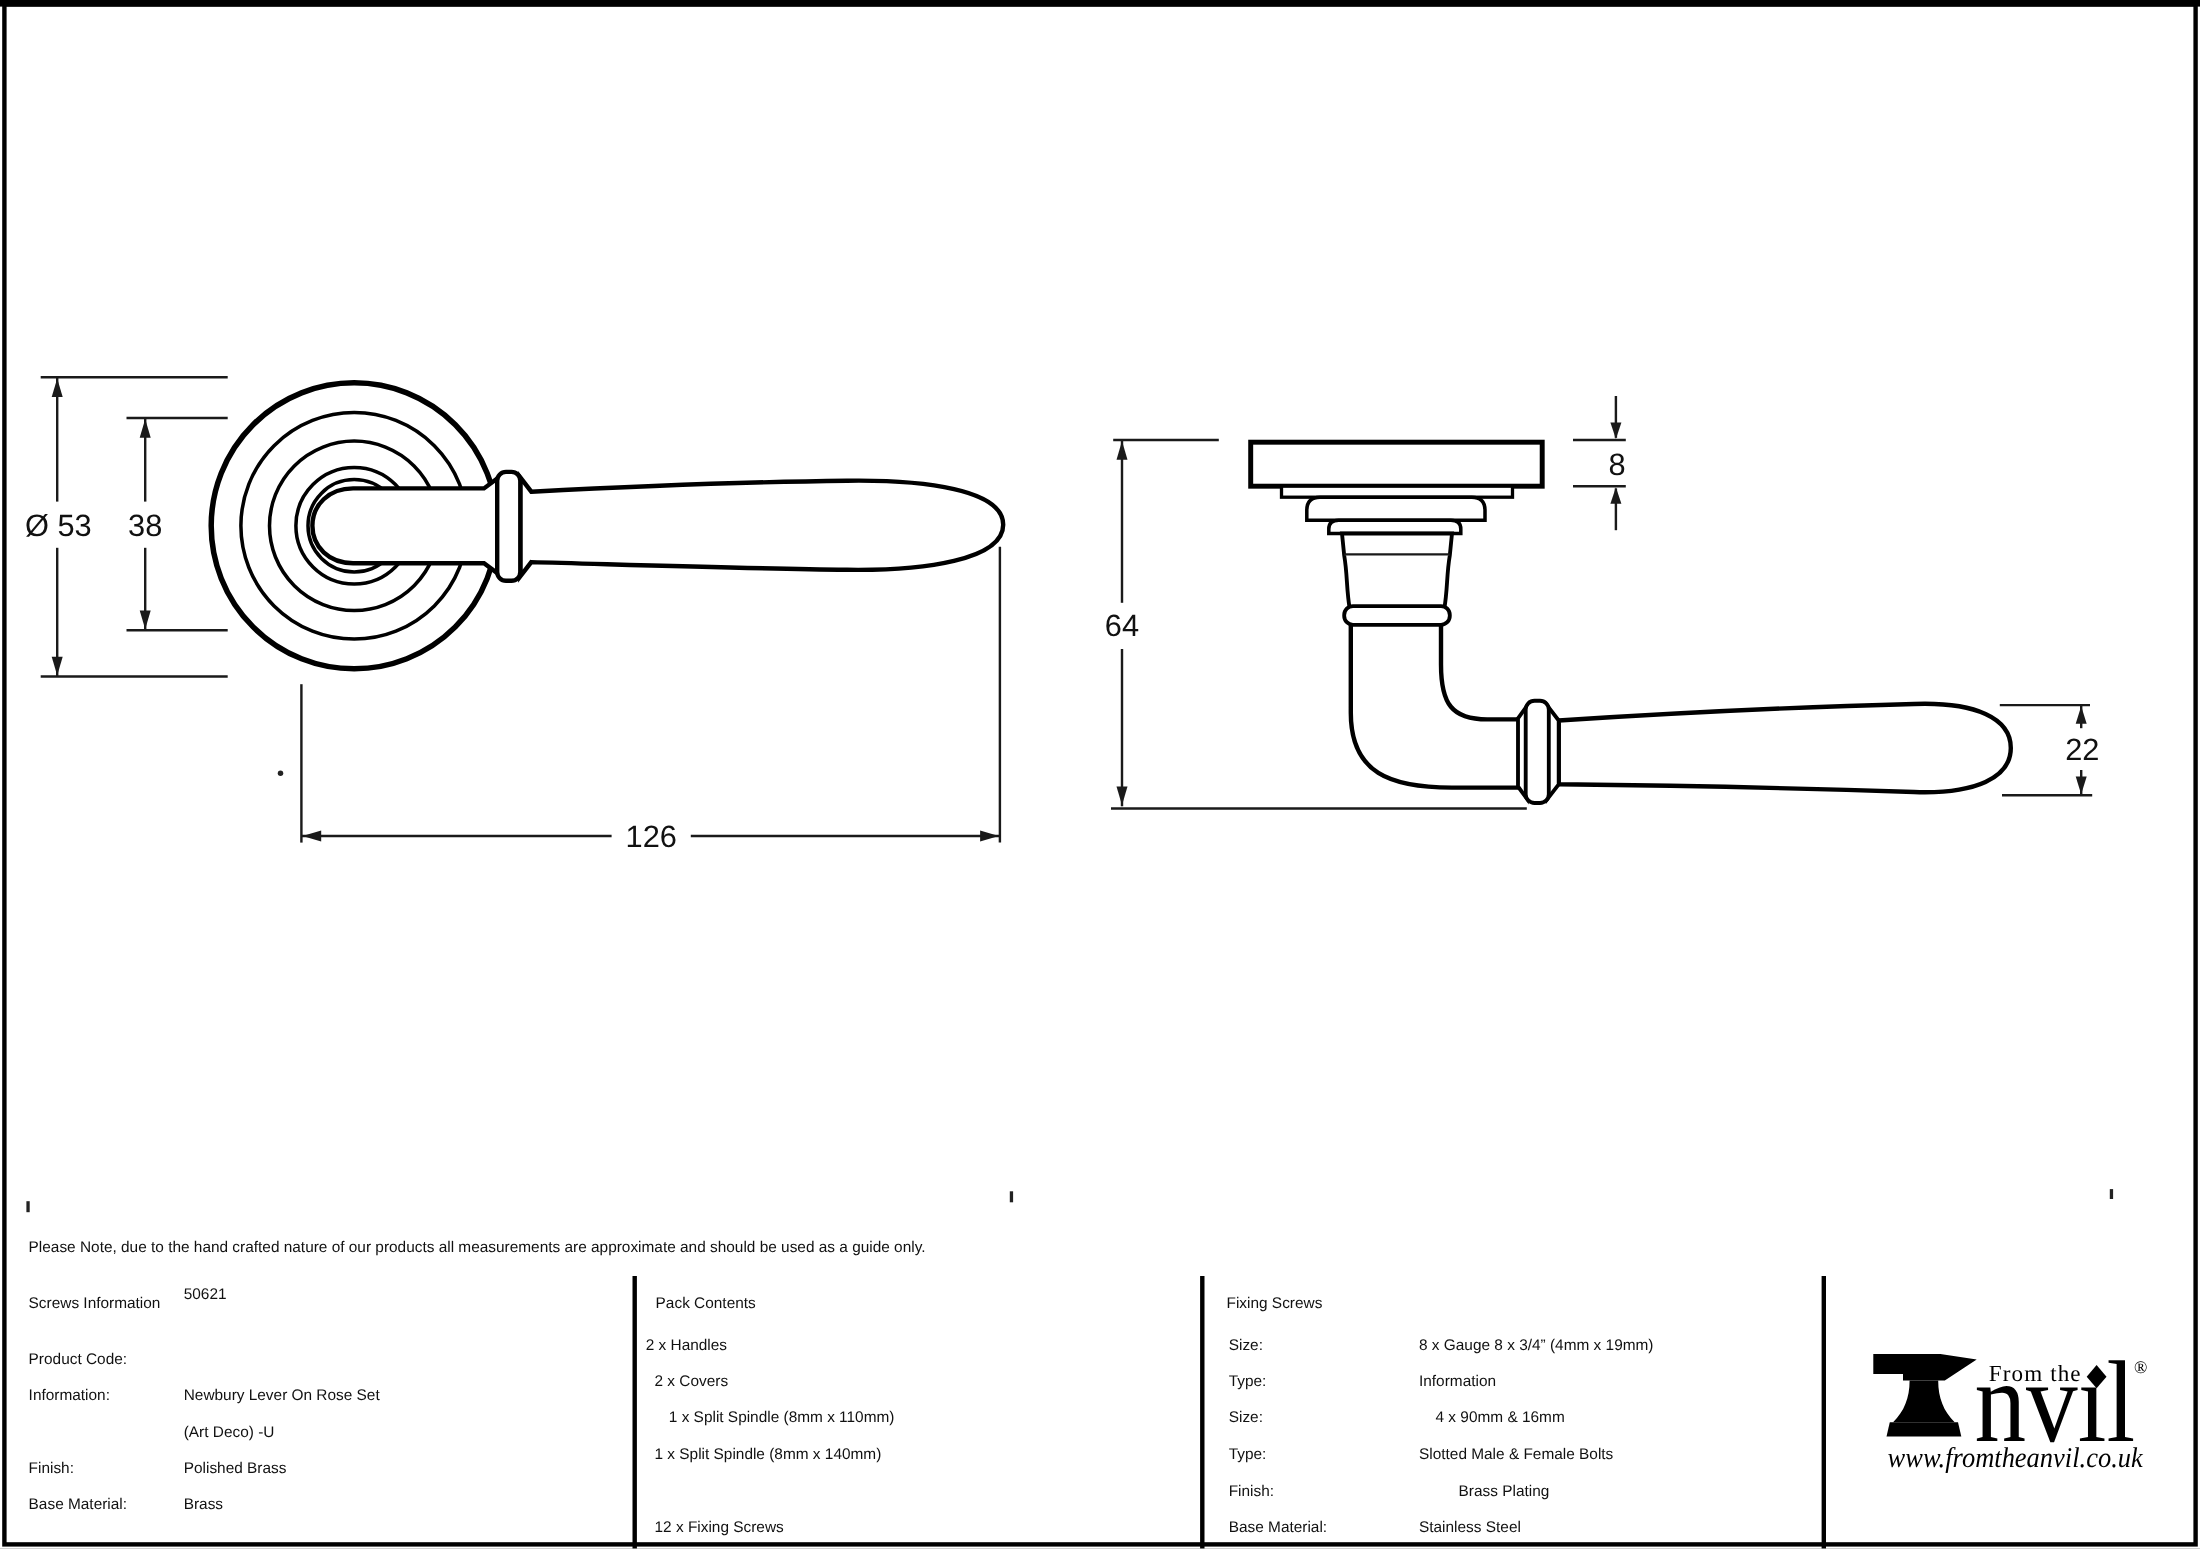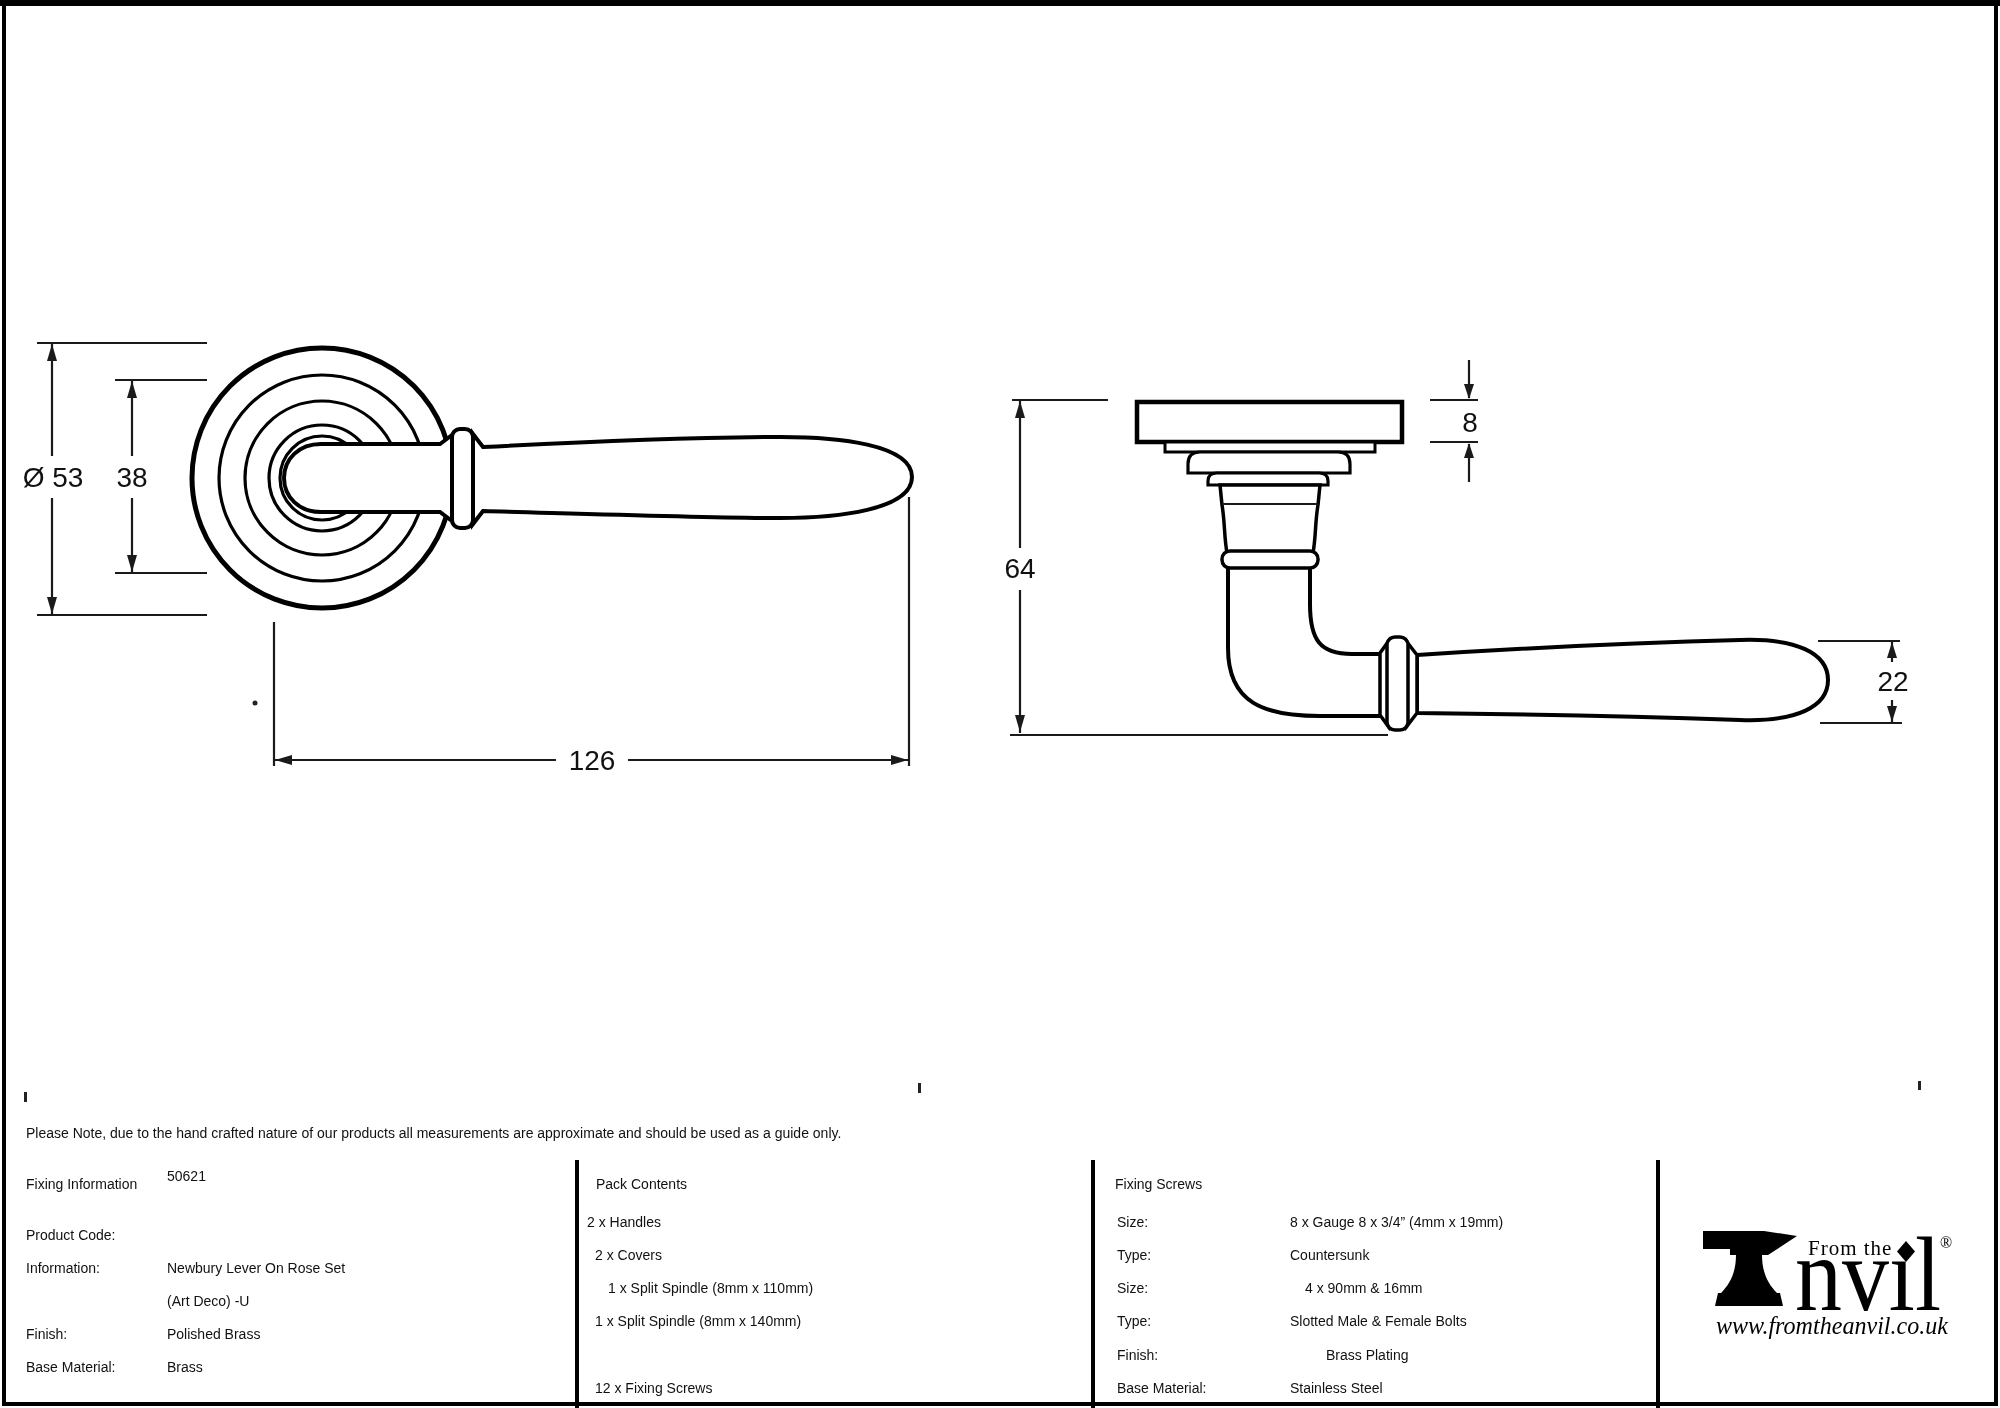--- a/index.html
+++ b/index.html
@@ -130,21 +130,21 @@
   <div class="hline" style="left:0;top:1102;width:2000px;height:4px;"></div>
   <div class="hline" style="left:0;top:1160;width:2000px;height:4px;"></div>
   <div class="hline" style="left:0;top:1203;width:1660px;height:5px;"></div>
   <div class="hline" style="left:0;top:1402;width:2000px;height:6px;"></div>
   <div class="vline" style="left:575px;top:1160px;width:4px;height:248px;"></div>
   <div class="vline" style="left:1091px;top:1160px;width:4px;height:248px;"></div>
   <div class="vline" style="left:1656px;top:1160px;width:4px;height:248px;"></div>
 
   <span class="t" style="left:26px;top:1120px;">Please Note, due to the hand crafted nature of our products all measurements are approximate and should be used as a guide only.</span>
 
-  <span class="t" style="left:26px;top:1171px;">Fixing Information</span>
+  <span class="t" style="left:26px;top:1171px;">Screws Information</span>
   <span class="t" style="left:596px;top:1171px;">Pack Contents</span>
   <span class="t" style="left:1115px;top:1171px;">Fixing Screws</span>
 
   <span class="t" style="left:26px;top:1222px;">Product Code:</span>
   <span class="t" style="left:167px;top:1163px;text-align:right;">50621</span>
   <span class="t" style="left:26px;top:1255px;">Information:</span>
   <span class="t" style="left:167px;top:1255px;">Newbury Lever On Rose Set</span>
   <span class="t" style="left:167px;top:1288px;">(Art Deco) -U</span>
   <span class="t" style="left:26px;top:1321px;">Finish:</span>
   <span class="t" style="left:167px;top:1321px;">Polished Brass</span>
@@ -154,21 +154,21 @@
   <span class="t" style="left:587px;top:1209px;">2 x Handles</span>
   <span class="t" style="left:595px;top:1242px;">2 x Covers</span>
   <span class="t" style="left:595px;top:1275px;margin-left:13px;">1 x Split Spindle (8mm x 110mm)</span>
   <span class="t" style="left:595px;top:1308px;">1 x Split Spindle (8mm x 140mm)</span>
   <span class="t" style="left:595px;top:1412px;">1 x Steel Allen Key</span>
   <span class="t" style="left:595px;top:1375px;">12 x Fixing Screws</span>
 
   <span class="t" style="left:1117px;top:1209px;">Size:</span>
   <span class="t" style="left:1290px;top:1209px;">8 x Gauge 8 x 3/4” (4mm x 19mm)</span>
   <span class="t" style="left:1117px;top:1242px;">Type:</span>
-  <span class="t" style="left:1290px;top:1242px;">Countersunk</span>
+  <span class="t" style="left:1290px;top:1242px;">Information</span>
   <span class="t" style="left:1117px;top:1275px;">Size:</span>
   <span class="t" style="left:1290px;top:1275px;margin-left:15px;">4 x 90mm &amp; 16mm</span>
   <span class="t" style="left:1117px;top:1308px;">Type:</span>
   <span class="t" style="left:1290px;top:1308px;">Slotted Male &amp; Female Bolts</span>
   <span class="t" style="left:1117px;top:1342px;">Finish:</span>
   <span class="t" style="left:1326px;top:1342px;">Brass Plating</span>
   <span class="t" style="left:1117px;top:1375px;">Base Material:</span>
   <span class="t" style="left:1290px;top:1375px;">Stainless Steel</span>
 
   <svg class="dwg" style="left:1700px;top:1215px;" width="300" height="140" viewBox="0 0 300 140">

